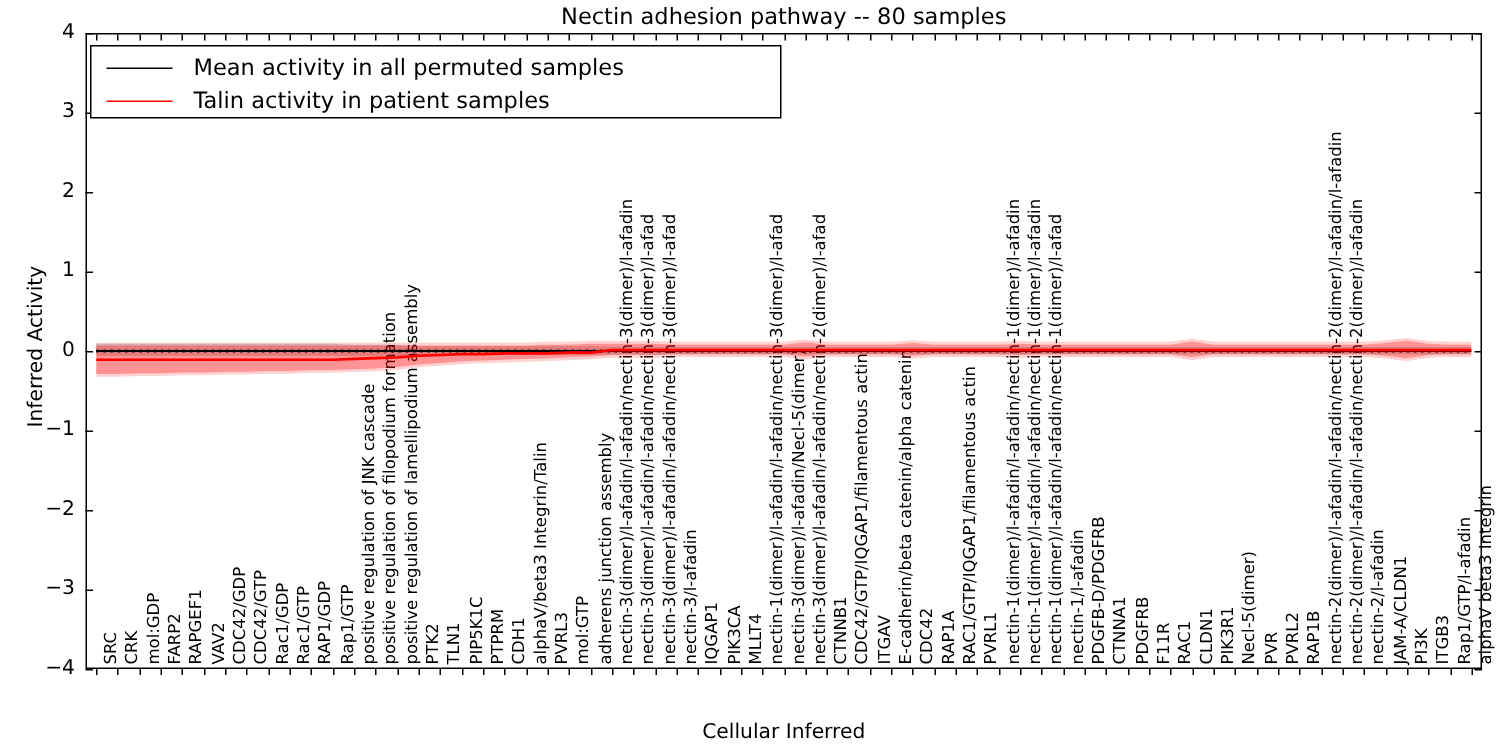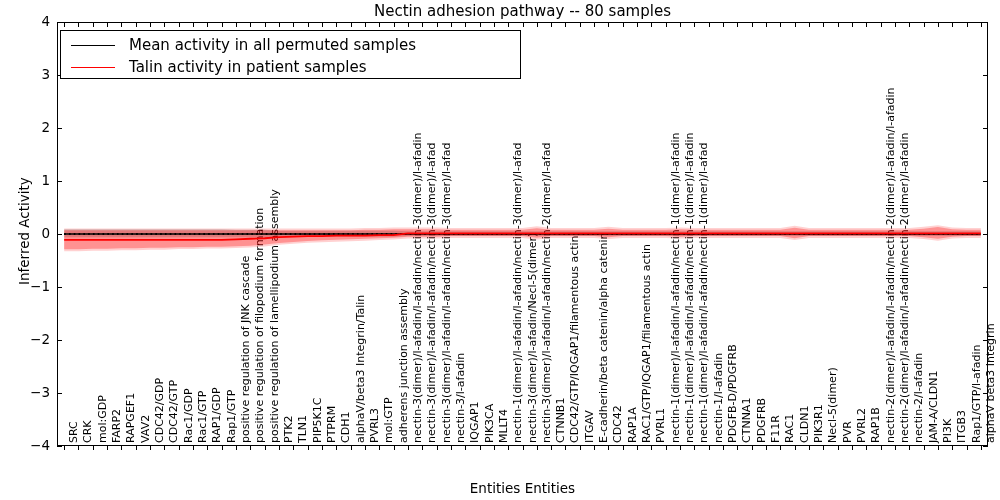--- a/index.html
+++ b/index.html
@@ -289,21 +289,21 @@
       <div class="xtickmark" style="left: 952.192px;"></div>
       <div class="xtick-top" style="left: 952.192px;"></div>
       <div class="xtick-text" style="left: 956.192px;">ITGB3</div>
       <div class="xtickmark" style="left: 966.515px;"></div>
       <div class="xtick-top" style="left: 966.515px;"></div>
       <div class="xtick-text" style="left: 970.515px;">Rap1/GTP/l-afadin</div>
       <div class="xtickmark" style="left: 980.838px;"></div>
       <div class="xtick-top" style="left: 980.838px;"></div>
       <div class="xtick-text" style="left: 984.838px;">alphaV beta3 Integrin</div>
     </div>
-  <div id="xlabel">Entities Entities</div>
+  <div id="xlabel">Cellular Inferred</div>
 
   <div id="data-layer">
       <svg width="931" height="424">
         <path d="M7.16,206.44L21.48,206.44L35.81,206.44L50.13,206.44L64.45,206.44L78.78,206.44L93.10,206.44L107.42,206.44L121.75,206.44L136.07,206.44L150.39,206.44L164.72,206.44L179.04,206.44L193.36,206.44L207.68,206.44L222.01,206.44L236.33,206.44L250.65,206.44L264.98,206.44L279.30,206.44L293.62,206.44L307.95,205.91L322.27,205.91L336.59,205.38L350.92,205.38L365.24,205.38L379.56,205.38L393.88,205.91L408.21,205.91L422.53,205.91L436.85,205.91L451.18,205.91L465.50,205.91L479.82,204.31L494.15,205.91L508.47,205.91L522.79,205.91L537.12,205.91L551.44,204.84L565.76,205.91L580.08,205.91L594.41,205.91L608.73,205.91L623.05,205.38L637.38,205.91L651.70,205.91L666.02,205.91L680.35,205.91L694.67,205.91L708.99,205.91L723.32,205.91L737.64,203.78L751.96,205.91L766.28,205.91L780.61,205.91L794.93,205.91L809.25,205.91L823.58,205.91L837.90,205.91L852.22,205.91L866.55,204.84L880.87,203.25L895.19,205.38L909.52,205.91L923.84,205.91L923.84,215.98L909.52,215.98L895.19,216.50L880.87,218.63L866.55,217.03L852.22,215.98L837.90,215.98L823.58,215.98L809.25,215.98L794.93,215.98L780.61,215.98L766.28,215.98L751.96,215.98L737.64,218.09L723.32,215.98L708.99,215.98L694.67,215.98L680.35,215.98L666.02,215.98L651.70,215.98L637.38,215.98L623.05,216.50L608.73,215.98L594.41,215.98L580.08,215.98L565.76,215.98L551.44,217.03L537.12,215.98L522.79,215.98L508.47,215.98L494.15,215.98L479.82,217.57L465.50,215.98L451.18,215.98L436.85,215.98L422.53,215.98L408.21,215.98L393.88,215.98L379.56,216.50L365.24,216.50L350.92,216.50L336.59,217.57L322.27,218.09L307.95,218.63L293.62,219.16L279.30,219.68L264.98,220.22L250.65,220.75L236.33,221.80L222.01,222.87L207.68,224.46L193.36,225.51L179.04,226.04L164.72,226.58L150.39,226.58L136.07,227.11L121.75,227.11L107.42,227.63L93.10,227.63L78.78,228.16L64.45,228.16L50.13,228.70L35.81,228.70L21.48,229.23L7.16,229.23Z" fill="#ff0000" fill-opacity="0.18" stroke="none"></path>
         <path d="M7.16,207.23L21.48,207.23L35.81,207.23L50.13,207.23L64.45,207.23L78.78,207.23L93.10,207.23L107.42,207.23L121.75,207.23L136.07,207.23L150.39,207.23L164.72,207.23L179.04,207.76L193.36,207.76L207.68,207.76L222.01,208.82L236.33,208.82L250.65,208.82L264.98,208.82L279.30,208.82L293.62,208.82L307.95,208.82L322.27,208.82L336.59,208.82L350.92,209.35L365.24,209.35L379.56,209.35L393.88,209.35L408.21,209.35L422.53,209.35L436.85,209.35L451.18,209.35L465.50,209.35L479.82,209.35L494.15,209.35L508.47,209.35L522.79,209.35L537.12,209.35L551.44,209.35L565.76,209.35L580.08,209.35L594.41,209.35L608.73,209.35L623.05,209.35L637.38,209.35L651.70,209.35L666.02,209.35L680.35,209.35L694.67,209.35L708.99,209.35L723.32,209.35L737.64,209.35L751.96,209.35L766.28,209.35L780.61,209.35L794.93,209.35L809.25,209.35L823.58,209.35L837.90,209.35L852.22,209.35L866.55,209.35L880.87,209.35L895.19,209.35L909.52,209.35L923.84,209.35L923.84,214.12L909.52,214.12L895.19,214.12L880.87,214.12L866.55,214.12L852.22,214.12L837.90,214.12L823.58,214.12L809.25,214.12L794.93,214.12L780.61,214.12L766.28,214.12L751.96,214.12L737.64,214.12L723.32,214.12L708.99,214.12L694.67,214.12L680.35,214.12L666.02,214.12L651.70,214.12L637.38,214.12L623.05,214.12L608.73,214.12L594.41,214.12L580.08,214.12L565.76,214.12L551.44,214.12L537.12,214.12L522.79,214.12L508.47,214.12L494.15,214.12L479.82,214.12L465.50,214.12L451.18,214.12L436.85,214.12L422.53,214.12L408.21,214.12L393.88,214.12L379.56,214.12L365.24,214.12L350.92,214.12L336.59,214.65L322.27,214.65L307.95,214.65L293.62,214.65L279.30,214.65L264.98,214.65L250.65,214.65L236.33,214.65L222.01,214.65L207.68,215.18L193.36,215.18L179.04,215.18L164.72,215.18L150.39,215.18L136.07,215.18L121.75,215.18L107.42,215.18L93.10,215.18L78.78,215.18L64.45,215.18L50.13,215.18L35.81,215.18L21.48,215.18L7.16,215.18Z" fill="#000000" fill-opacity="0.16" stroke="none"></path>
         <path d="M7.16,208.29L21.48,208.29L35.81,208.29L50.13,208.29L64.45,208.29L78.78,208.29L93.10,208.29L107.42,208.29L121.75,208.29L136.07,208.29L150.39,208.29L164.72,208.29L179.04,208.29L193.36,208.29L207.68,208.29L222.01,208.29L236.33,208.29L250.65,208.29L264.98,208.29L279.30,208.29L293.62,208.29L307.95,207.76L322.27,207.76L336.59,207.23L350.92,207.23L365.24,207.23L379.56,207.23L393.88,207.76L408.21,207.76L422.53,207.76L436.85,207.76L451.18,207.76L465.50,207.76L479.82,206.17L494.15,207.76L508.47,207.76L522.79,207.76L537.12,207.76L551.44,206.70L565.76,207.76L580.08,207.76L594.41,207.76L608.73,207.76L623.05,207.23L637.38,207.76L651.70,207.76L666.02,207.76L680.35,207.76L694.67,207.76L708.99,207.76L723.32,207.76L737.64,205.64L751.96,207.76L766.28,207.76L780.61,207.76L794.93,207.76L809.25,207.76L823.58,207.76L837.90,207.76L852.22,207.76L866.55,206.70L880.87,205.11L895.19,207.23L909.52,207.76L923.84,207.76L923.84,214.12L909.52,214.12L895.19,214.65L880.87,216.77L866.55,215.18L852.22,214.12L837.90,214.12L823.58,214.12L809.25,214.12L794.93,214.12L780.61,214.12L766.28,214.12L751.96,214.12L737.64,216.24L723.32,214.12L708.99,214.12L694.67,214.12L680.35,214.12L666.02,214.12L651.70,214.12L637.38,214.12L623.05,214.65L608.73,214.12L594.41,214.12L580.08,214.12L565.76,214.12L551.44,215.18L537.12,214.12L522.79,214.12L508.47,214.12L494.15,214.12L479.82,215.71L465.50,214.12L451.18,214.12L436.85,214.12L422.53,214.12L408.21,214.12L393.88,214.12L379.56,214.65L365.24,214.65L350.92,214.65L336.59,215.71L322.27,216.24L307.95,216.77L293.62,217.30L279.30,217.83L264.98,218.36L250.65,218.89L236.33,219.95L222.01,221.01L207.68,222.60L193.36,223.66L179.04,224.19L164.72,224.72L150.39,224.72L136.07,225.25L121.75,225.25L107.42,225.78L93.10,225.78L78.78,226.31L64.45,226.31L50.13,226.84L35.81,226.84L21.48,227.37L7.16,227.37Z" fill="#ff0000" fill-opacity="0.30" stroke="none"></path>
         <path d="M7.16,212.00L21.48,212.00L35.81,212.00L50.13,212.00L64.45,212.00L78.78,212.00L93.10,212.00L107.42,212.00L121.75,212.00L136.07,212.00L150.39,212.00L164.72,212.00L179.04,212.00L193.36,212.00L207.68,212.00L222.01,212.00L236.33,212.00L250.65,212.00L264.98,212.00L279.30,212.00L293.62,212.00L307.95,212.00L322.27,212.00L336.59,212.00L350.92,212.00L365.24,212.00L379.56,212.00L393.88,212.00L408.21,212.00L422.53,212.00L436.85,212.00L451.18,212.00L465.50,212.00L479.82,212.00L494.15,212.00L508.47,212.00L522.79,212.00L537.12,212.00L551.44,212.00L565.76,212.00L580.08,212.00L594.41,212.00L608.73,212.00L623.05,212.00L637.38,212.00L651.70,212.00L666.02,212.00L680.35,212.00L694.67,212.00L708.99,212.00L723.32,212.00L737.64,212.00L751.96,212.00L766.28,212.00L780.61,212.00L794.93,212.00L809.25,212.00L823.58,212.00L837.90,212.00L852.22,212.00L866.55,212.00L880.87,212.00L895.19,212.00L909.52,212.00L923.84,212.00" fill="none" stroke="#000000" stroke-width="1.3"></path>
         <path d="M7.16,212.00L21.48,212.00L35.81,212.00L50.13,212.00L64.45,212.00L78.78,212.00L93.10,212.00L107.42,212.00L121.75,212.00L136.07,212.00L150.39,212.00L164.72,212.00L179.04,212.00L193.36,212.00L207.68,212.00L222.01,212.00L236.33,212.00L250.65,212.00L264.98,212.00L279.30,212.00L293.62,212.00L307.95,212.00L322.27,212.00L336.59,212.00L350.92,212.00L365.24,212.00L379.56,212.00L393.88,212.00L408.21,212.00L422.53,212.00L436.85,212.00L451.18,212.00L465.50,212.00L479.82,212.00L494.15,212.00L508.47,212.00L522.79,212.00L537.12,212.00L551.44,212.00L565.76,212.00L580.08,212.00L594.41,212.00L608.73,212.00L623.05,212.00L637.38,212.00L651.70,212.00L666.02,212.00L680.35,212.00L694.67,212.00L708.99,212.00L723.32,212.00L737.64,212.00L751.96,212.00L766.28,212.00L780.61,212.00L794.93,212.00L809.25,212.00L823.58,212.00L837.90,212.00L852.22,212.00L866.55,212.00L880.87,212.00L895.19,212.00L909.52,212.00L923.84,212.00" fill="none" stroke="#000000" stroke-width="2.0" stroke-dasharray="1.6 3.2" stroke-linecap="butt"></path>
         <path d="M7.16,217.83L21.48,217.83L35.81,217.83L50.13,217.83L64.45,217.83L78.78,217.83L93.10,217.83L107.42,217.83L121.75,217.83L136.07,217.83L150.39,217.83L164.72,217.83L179.04,217.30L193.36,216.77L207.68,216.24L222.01,215.18L236.33,214.65L250.65,214.12L264.98,214.12L279.30,213.59L293.62,213.59L307.95,213.59L322.27,213.06L336.59,213.06L350.92,211.47L365.24,211.47L379.56,211.47L393.88,211.47L408.21,211.47L422.53,211.47L436.85,211.47L451.18,211.47L465.50,211.47L479.82,211.47L494.15,211.47L508.47,211.47L522.79,211.47L537.12,211.47L551.44,211.47L565.76,211.47L580.08,211.47L594.41,211.47L608.73,211.47L623.05,211.47L637.38,211.47L651.70,211.47L666.02,211.47L680.35,211.47L694.67,211.47L708.99,211.47L723.32,211.47L737.64,211.47L751.96,211.47L766.28,211.47L780.61,211.47L794.93,211.47L809.25,211.47L823.58,211.47L837.90,211.47L852.22,211.47L866.55,211.47L880.87,211.47L895.19,211.47L909.52,211.47L923.84,211.47" fill="none" stroke="#ff0000" stroke-width="1.8"></path>
       </svg>

